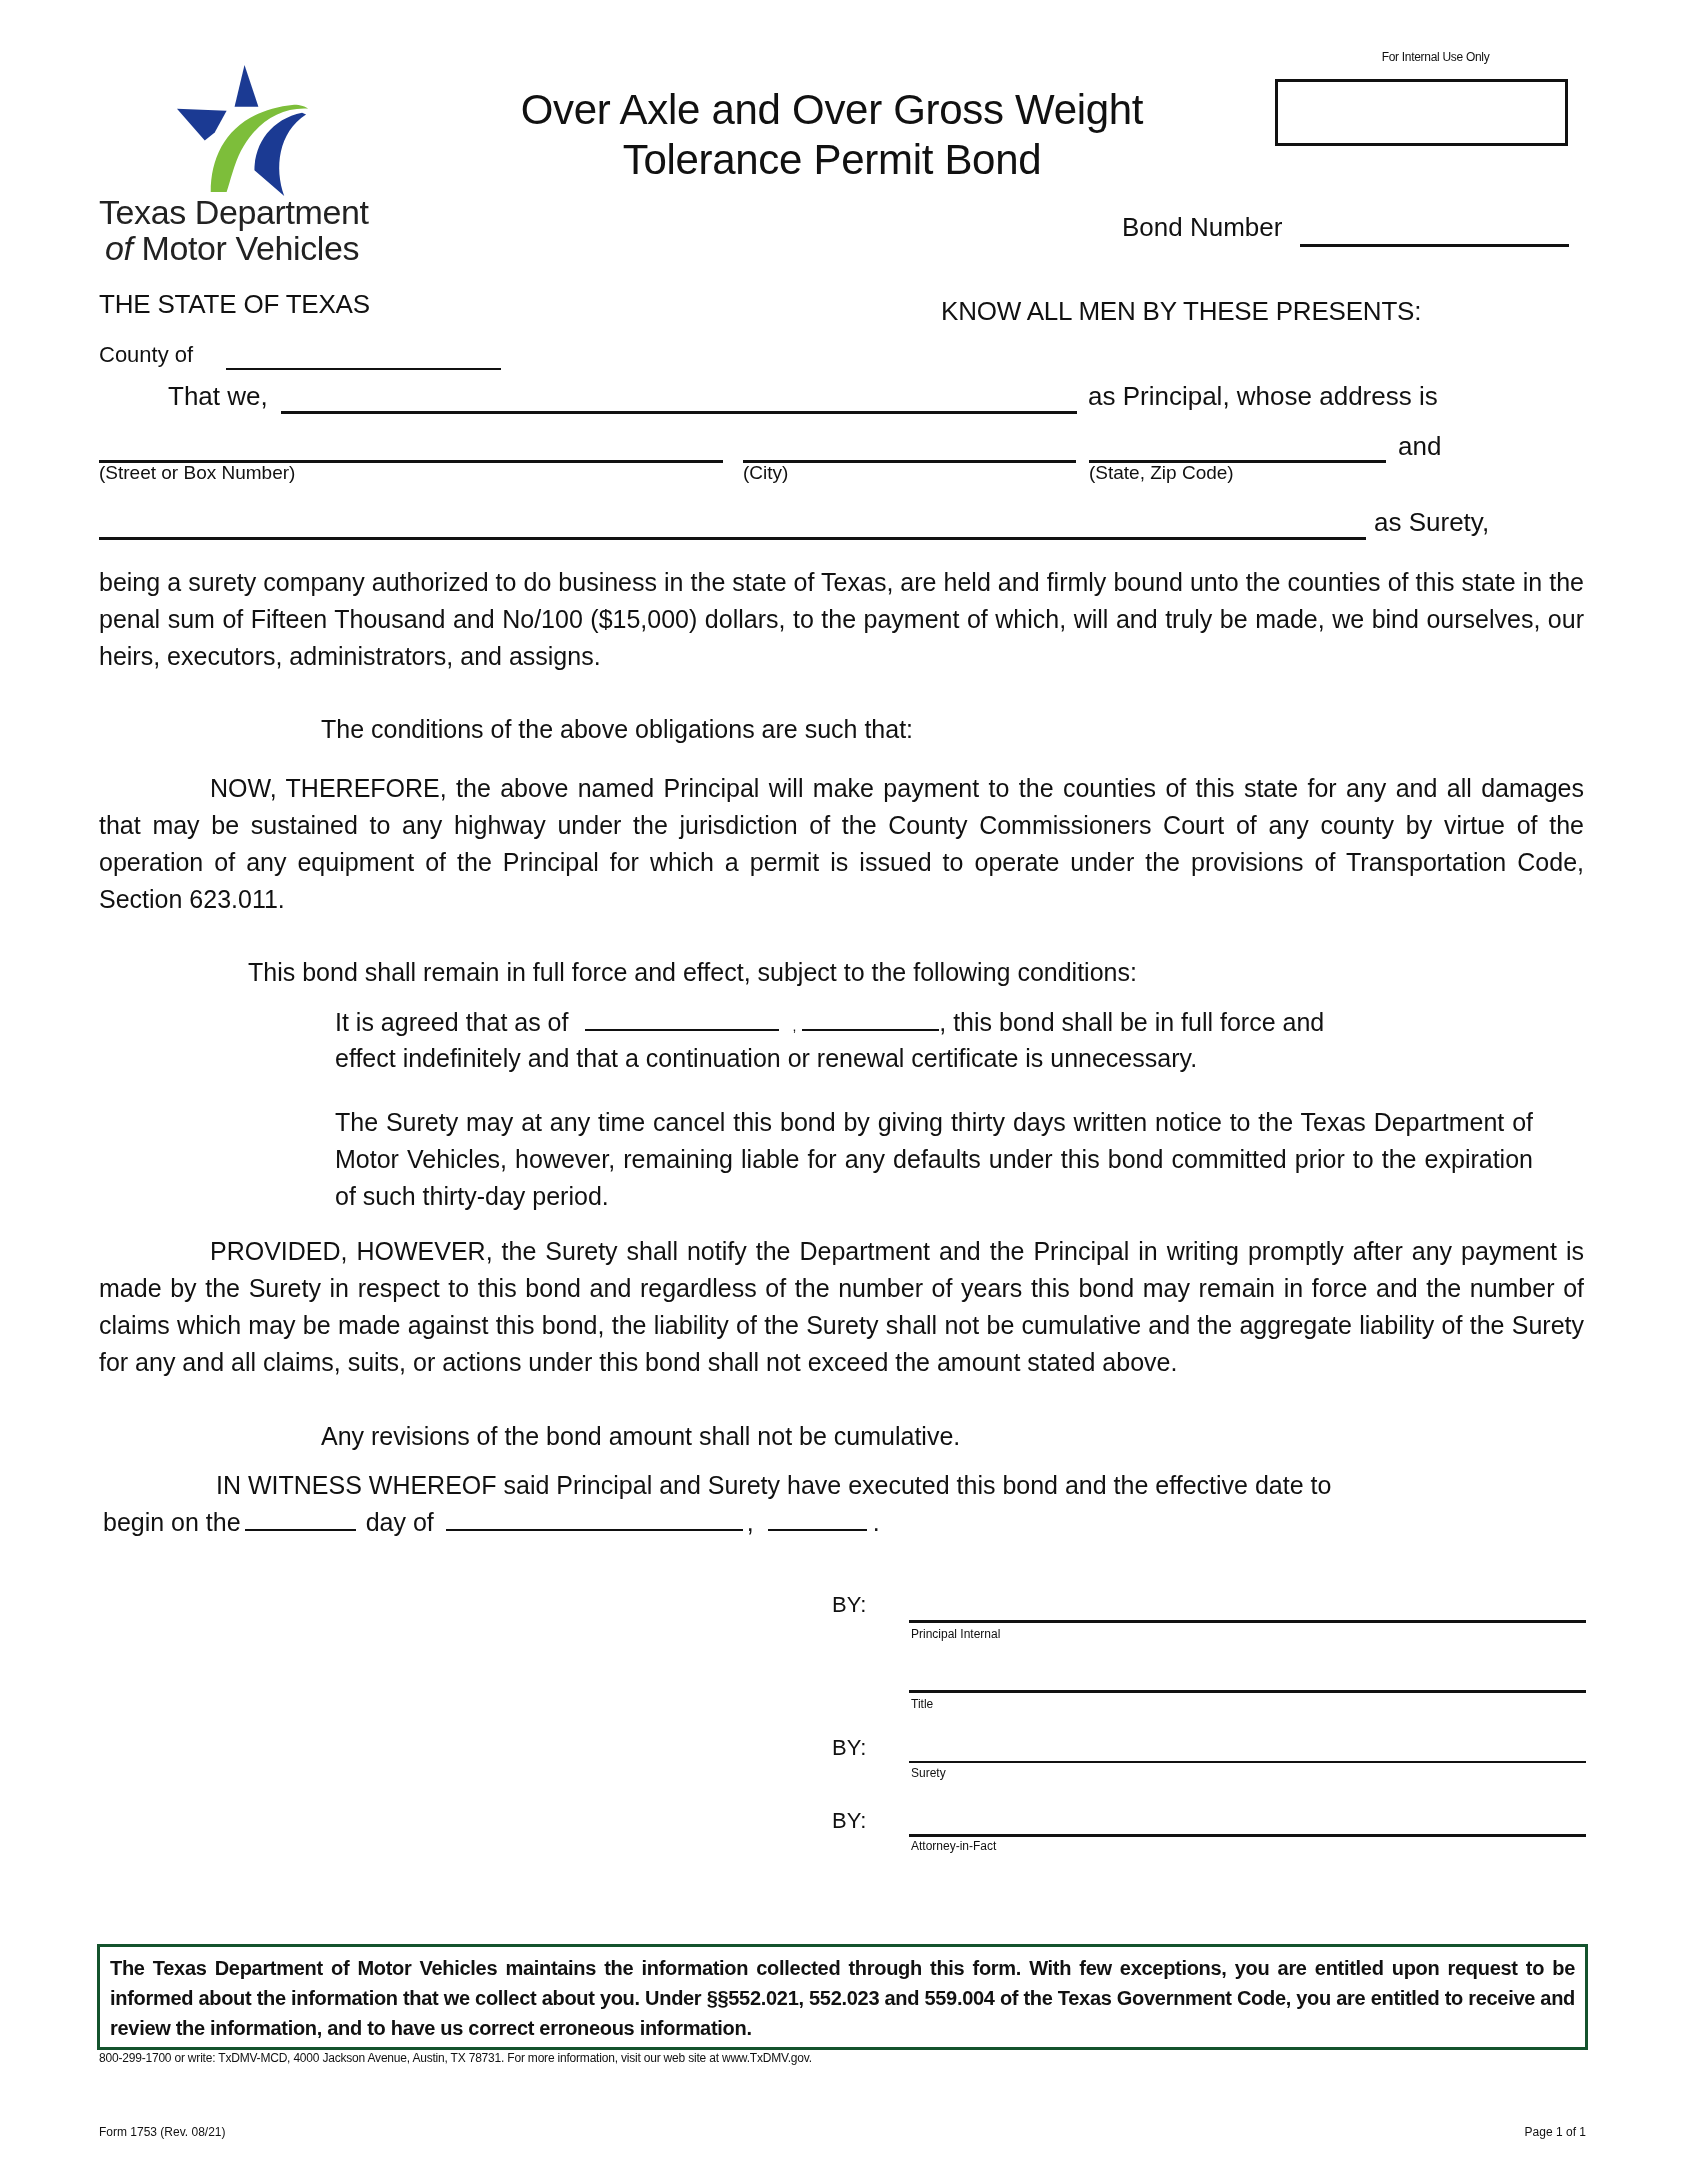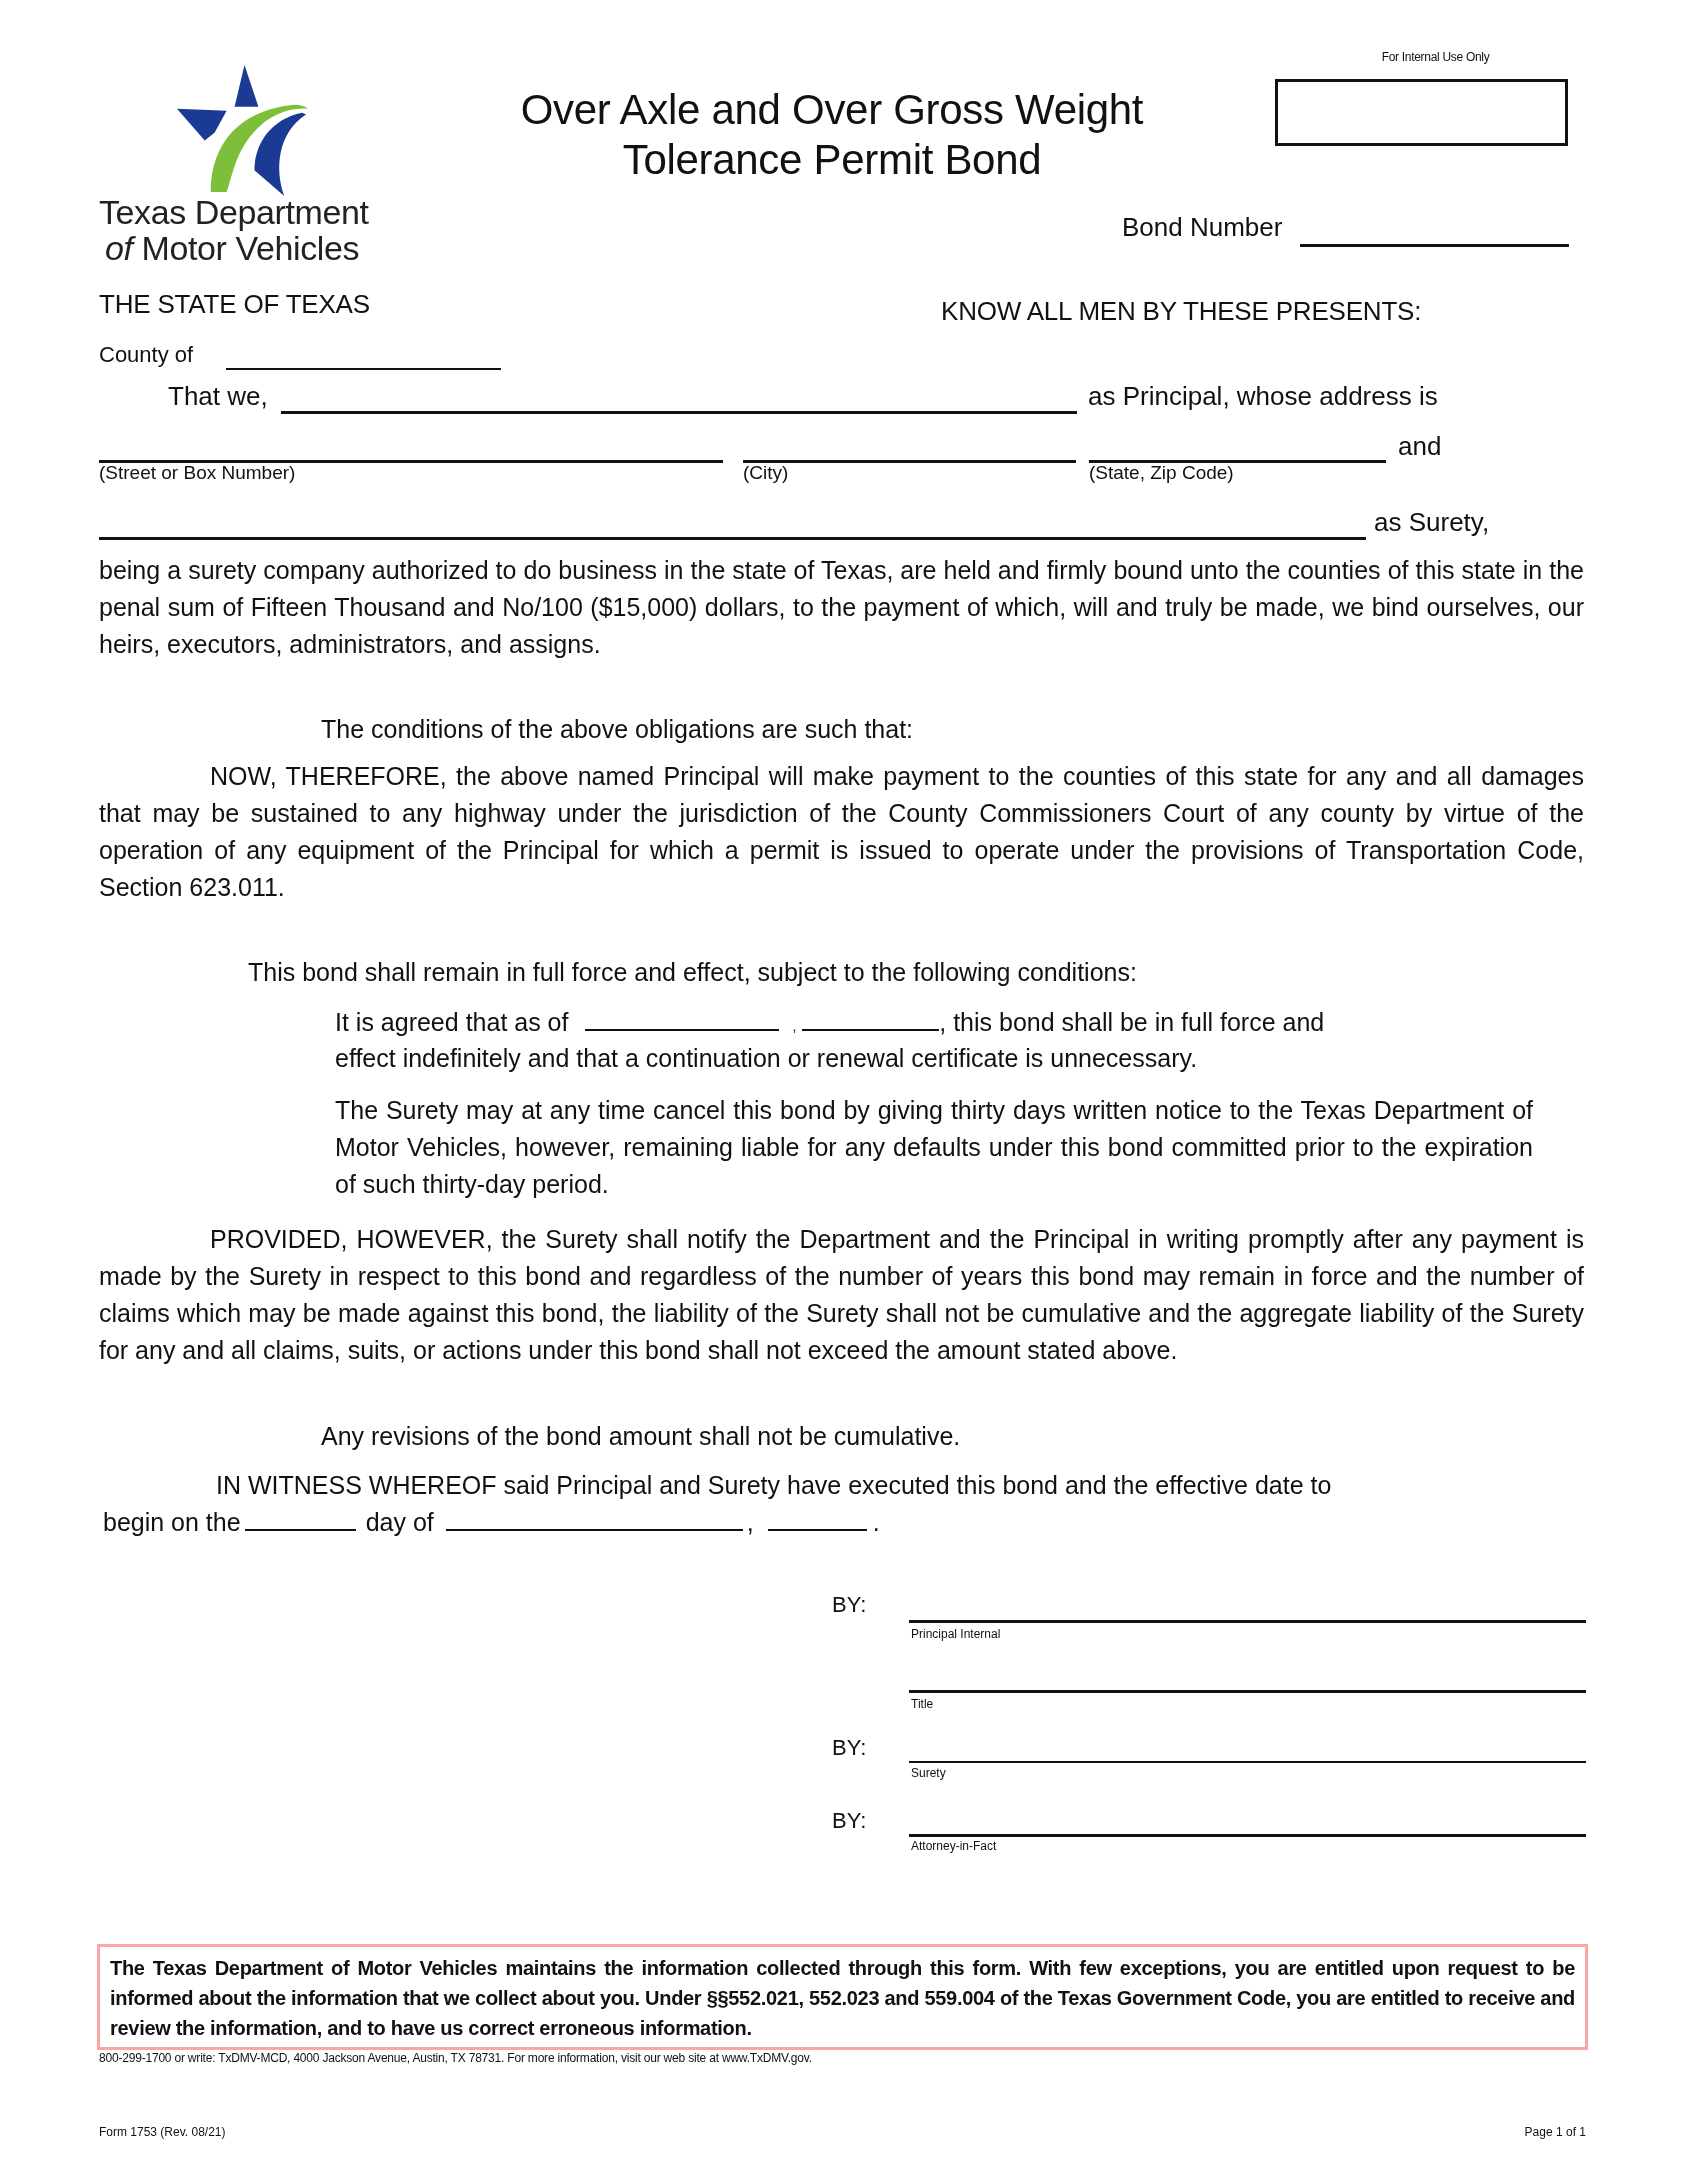--- a/index.html
+++ b/index.html
@@ -6,23 +6,23 @@
   html, body { width: 1683px; height: 2178px; background: #ffffff; }
   body { position: relative; font-family: "Liberation Sans", sans-serif; color: #111; }
   .abs { position: absolute; }
   .serif { font-family: Liberation Sans, sans-serif; }
   .line { position: absolute; border-bottom: 2px solid #111; height: 0; }
   .t26 { font-size: 26px; }
   .t25 { font-size: 25px; }
   .t22 { font-size: 22px; }
   .t20 { font-size: 12px; }
   .t19 { font-size: 19px; }
-  .para { position: absolute; font-size: 25px; line-height: 37px; text-align: justify; }
+  .para { position: absolute; font-size: 25px; line-height: 37px; text-align: justify; margin-top: 12px; }
   .blank { display: inline-block; border-bottom: 2px solid #111; vertical-align: baseline; height: 22px; }
-  .privacy-box { position: absolute; border: 3px solid #fca5a5; padding: 6px 10px 4px 10px; font-weight: bold; font-size: 20px; line-height: 30px; text-align: justify; letter-spacing: -0.3px; }
+  .privacy-box { position: absolute; border: 3px solid #14532d; padding: 6px 10px 4px 10px; font-weight: bold; font-size: 20px; line-height: 30px; text-align: justify; letter-spacing: -0.3px; }
 </style>
 </head>
 <body>
 
 <div class="abs" style="left:95px; top:61px; width:297px; height:208px;">
   <svg class="abs" style="left:75px; top:0;" width="149" height="139" viewBox="0 0 140 140">
 
     <polygon points="70,4 84,46 60,46" fill="#1B3A93"></polygon>
 
     <polygon points="2,48 52,50 40,72 30,80" fill="#1B3A93"></polygon>

